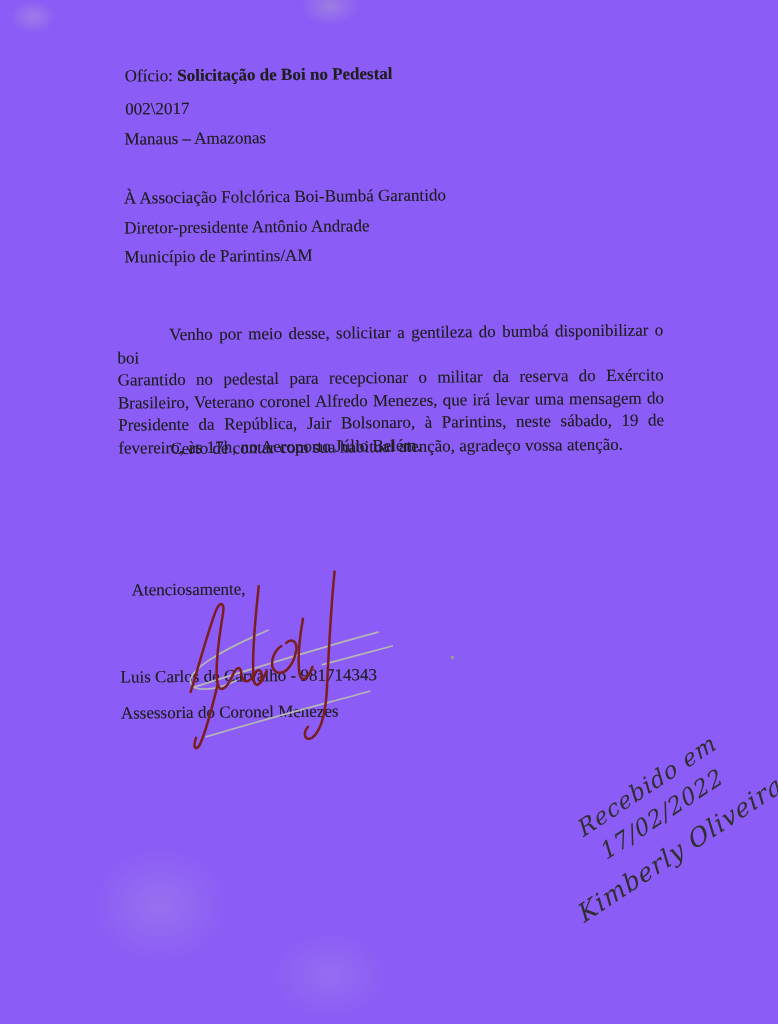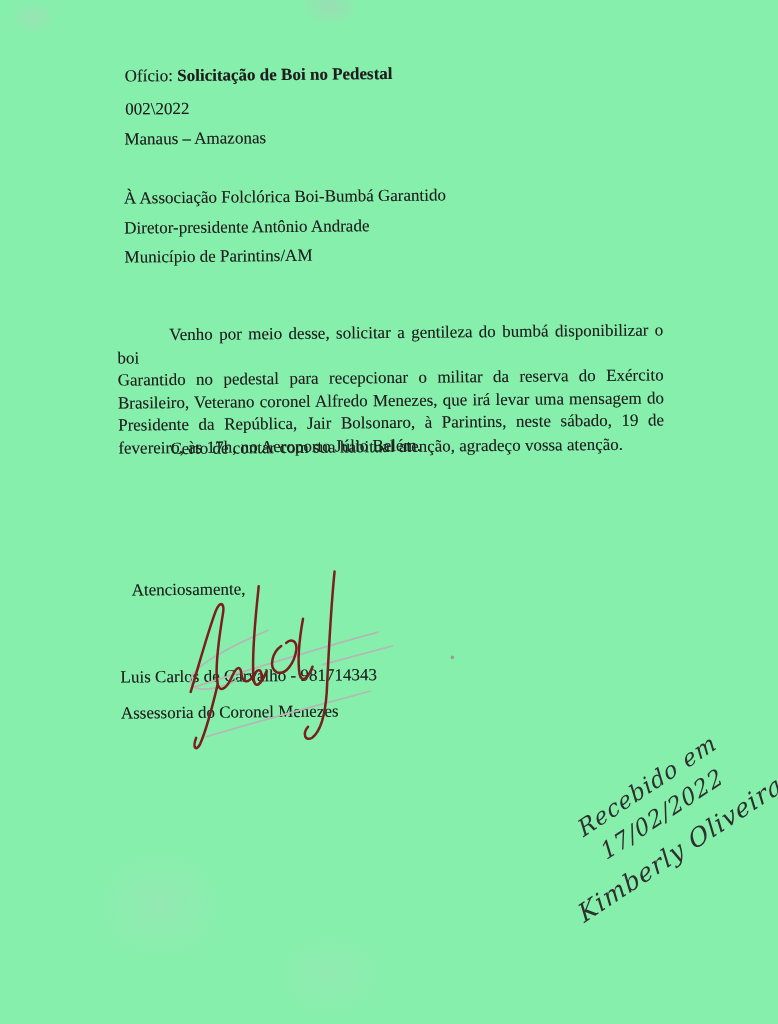--- a/index.html
+++ b/index.html
@@ -4,21 +4,21 @@
 <style>
   html, body {
     margin: 0;
     padding: 0;
     background: #ffffff;
   }
   .page {
     position: relative;
     width: 778px;
     height: 1024px;
-    background: #86efac;
+    background: #8b5cf6;
     overflow: hidden;
     font-family: "Liberation Serif", serif;
   }
   
   .smudge {
     position: absolute;
     border-radius: 50%;
     pointer-events: none;
   }
   .smudge.s1 { left: 300px; top: -14px; width: 60px; height: 40px;
@@ -109,21 +109,21 @@
   <div class="smudge s4"></div>
 
   <div class="sheet-skew">
     <div class="typed">
 
       <div class="tline subject">
         <span>Ofício:</span>
         <span class="bold">Solicitação de Boi no Pedestal</span>
       </div>
 
-      <div class="tline doc-num">002\2022</div>
+      <div class="tline doc-num">002\2017</div>
       <div class="tline city">Manaus – Amazonas</div>
 
       <div class="tline recip-1">À Associação Folclórica Boi-Bumbá Garantido</div>
       <div class="tline recip-2">Diretor-presidente Antônio Andrade</div>
       <div class="tline recip-3">Município de Parintins/AM</div>
 
       <div class="para1">
         <div class="jline first">Venho por meio desse, solicitar a gentileza do bumbá disponibilizar o boi</div>
         <div class="jline">Garantido no pedestal para recepcionar o militar da reserva do Exército</div>
         <div class="jline">Brasileiro, Veterano coronel Alfredo Menezes, que irá levar uma mensagem do</div>

